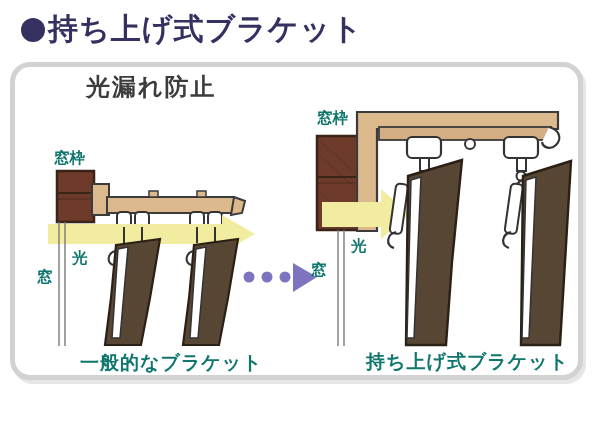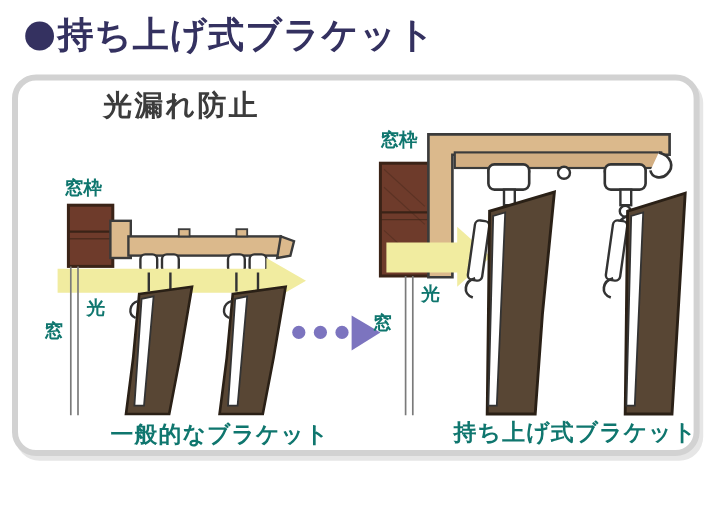--- a/index.html
+++ b/index.html
@@ -21,21 +21,21 @@
     position:absolute;left:10px;top:62px;width:563px;height:308px;
     background:#ffffff;border:5px solid #d2d2d2;border-radius:20px;
     box-shadow:3px 4px 0 #e6e6e6;
   }
   .diagram-svg{position:absolute;left:0;top:0;width:600px;height:422px;}
   .label{
     position:absolute;font-weight:bold;color:#0f766e;white-space:nowrap;line-height:1;
   }
   .heading{font-size:24px;color:#3c3c3c;letter-spacing:2px;}
   .small{font-size:15.5px;}
-  .caption{font-size:19px;letter-spacing:1px;margin-left:12px;}
+  .caption{font-size:19px;letter-spacing:1px;}
 </style>
 </head>
 <body>
 
 <div class="stage">
 
   <div class="title-row">
     <span class="title-bullet"></span>
     <span class="title-text">持ち上げ式ブラケット</span>
   </div>
@@ -144,21 +144,21 @@
         <polygon points="408,176 462,160 452,262 446,345 406,345 407,262"></polygon>
         <polygon points="411,180 421,177 414,338 407,338" fill="#ffffff" stroke="#333333" stroke-width="1.5"></polygon>
         <rect x="511" y="184" width="12" height="50" rx="4" fill="#ffffff" stroke="#333333" stroke-width="2" transform="rotate(8 517 186)"></rect>
         <path d="M511,232 c-9,2 -11,13 -2,16" fill="none" stroke="#333333" stroke-width="2.2"></path>
         <polygon points="523,176 571,161 565,262 560,345 521,345 522,262"></polygon>
         <polygon points="526,180 536,177 529,338 522,338" fill="#ffffff" stroke="#333333" stroke-width="1.5"></polygon>
       </g>
     </g>
   </svg>
 
-  <div class="label heading" style="left:86px;top:77px;">光漏れ防止</div>
+  <div class="label heading" style="left:86px;top:77px;font-family:Liberation Mono, monospace;">光漏れ防止</div>
 
   <div class="label small" style="left:54px;top:150px;">窓枠</div>
   <div class="label small" style="left:72px;top:250px;">光</div>
   <div class="label small" style="left:37px;top:269px;">窓</div>
   <div class="label caption" style="left:80px;top:353px;">一般的なブラケット</div>
 
   <div class="label small" style="left:317px;top:110px;">窓枠</div>
   <div class="label small" style="left:351px;top:238px;">光</div>
   <div class="label small" style="left:311px;top:262px;">窓</div>
   <div class="label caption" style="left:366px;top:352px;">持ち上げ式ブラケット</div>

